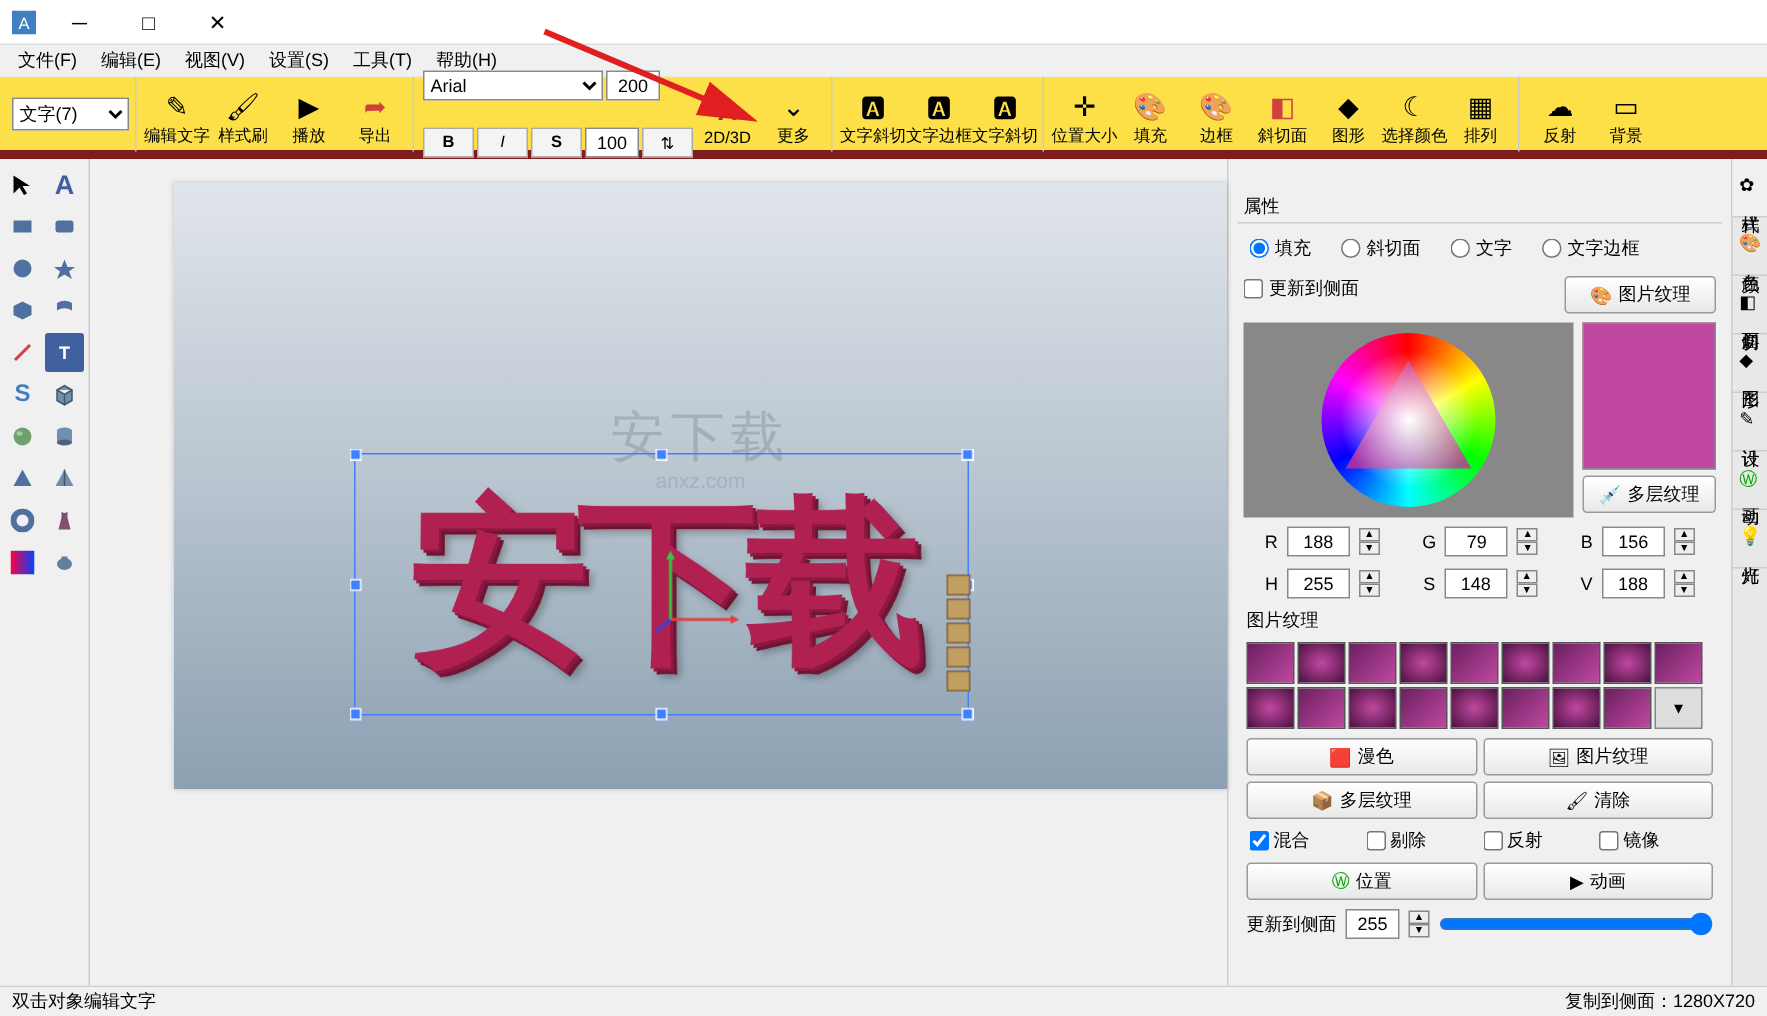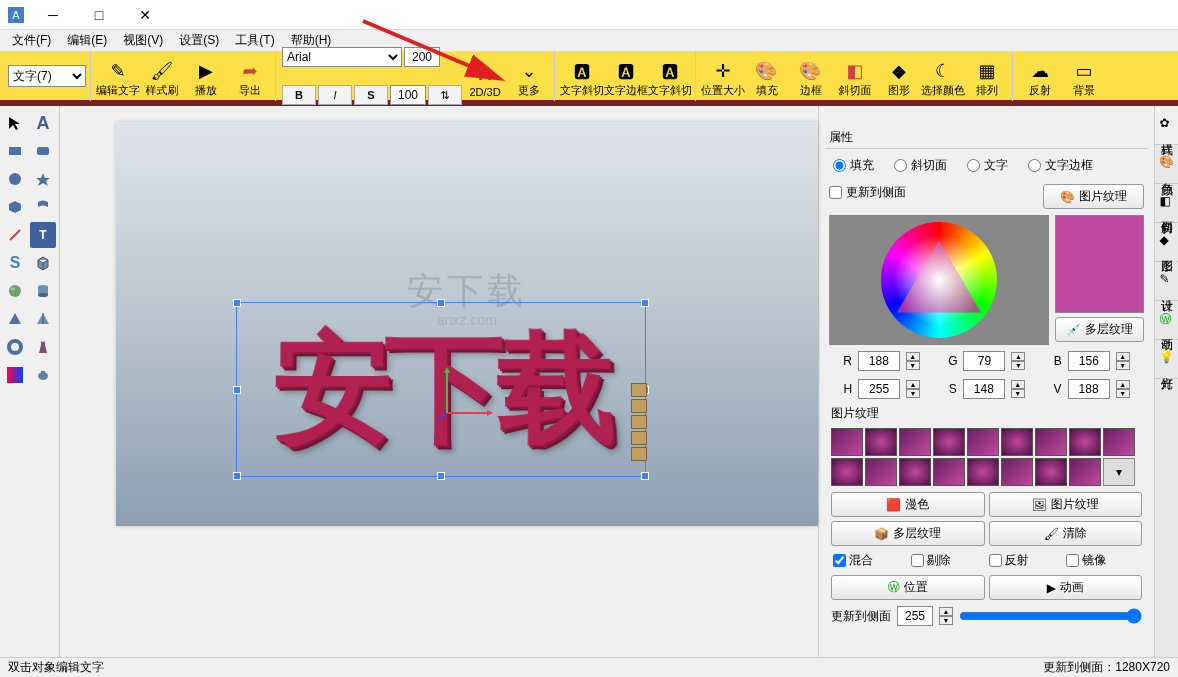--- a/index.html
+++ b/index.html
@@ -575,14 +575,14 @@
       <div class="side-tab">
           <span class="ico">💡</span>
           <span>灯光</span>
         </div>
     </div>
   </div>
 </div>
 
 <div class="statusbar">
   <span>双击对象编辑文字</span>
-  <span>更新到侧面：1280X720</span>
+  <span>复制到侧面：1280X720</span>
 </div>
 
 </body></html>

